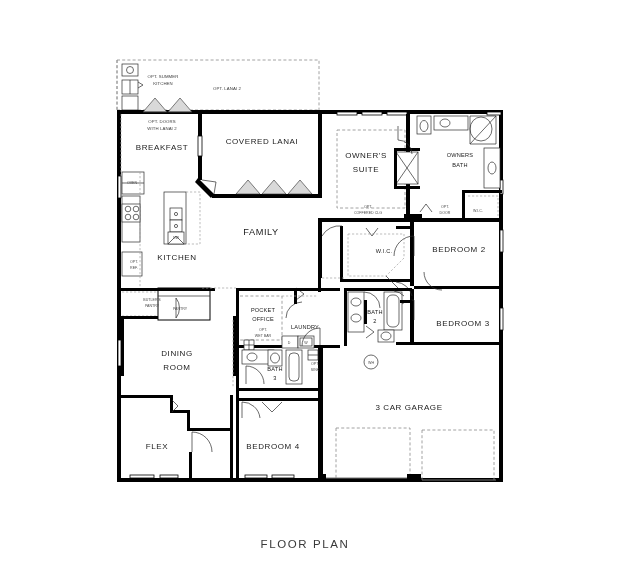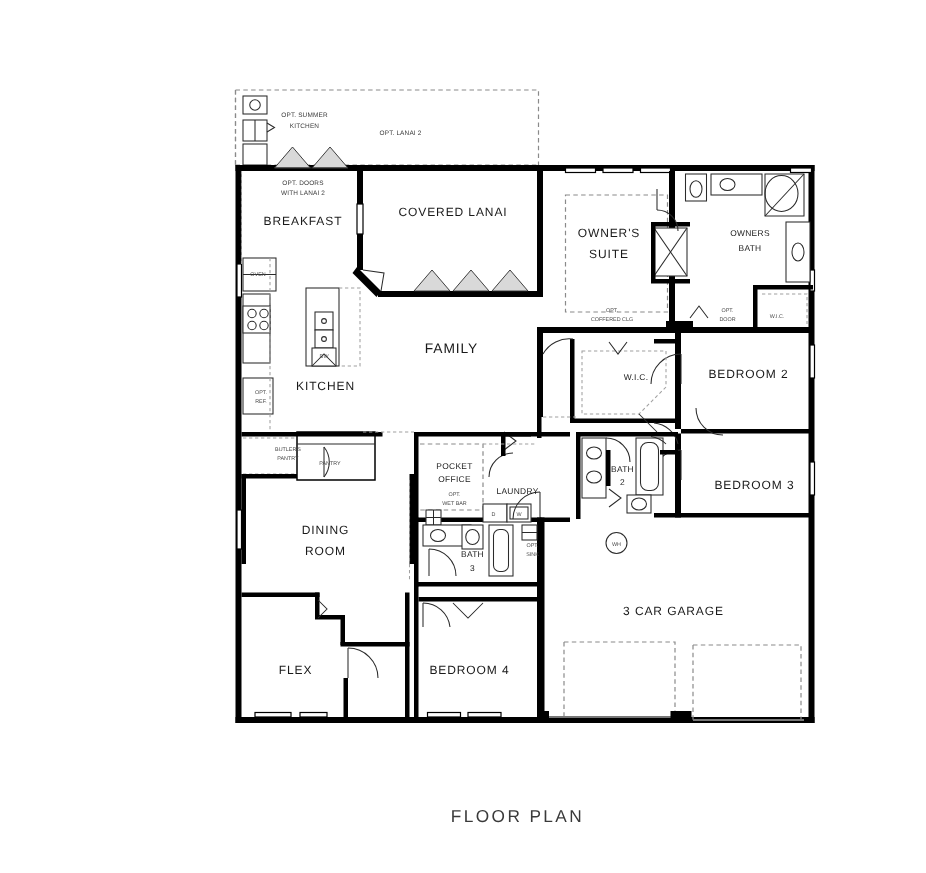--- a/index.html
+++ b/index.html
@@ -12,21 +12,20 @@
     height: 582px;
     font-family: "Liberation Sans", sans-serif;
     position: relative;
     overflow: hidden;
   }
   #plan-root {
     position: absolute;
     left: 0; top: 0;
     width: 540px;
     height: 582px;
-    padding-left: 40px;
   }
   svg#floorplan-svg {
     display: block;
     width: 617px;
     height: 582px;
   }
   .rm-label {
     font-family: "Liberation Sans", sans-serif;
     fill: #1a1a1a;
     text-anchor: middle;

